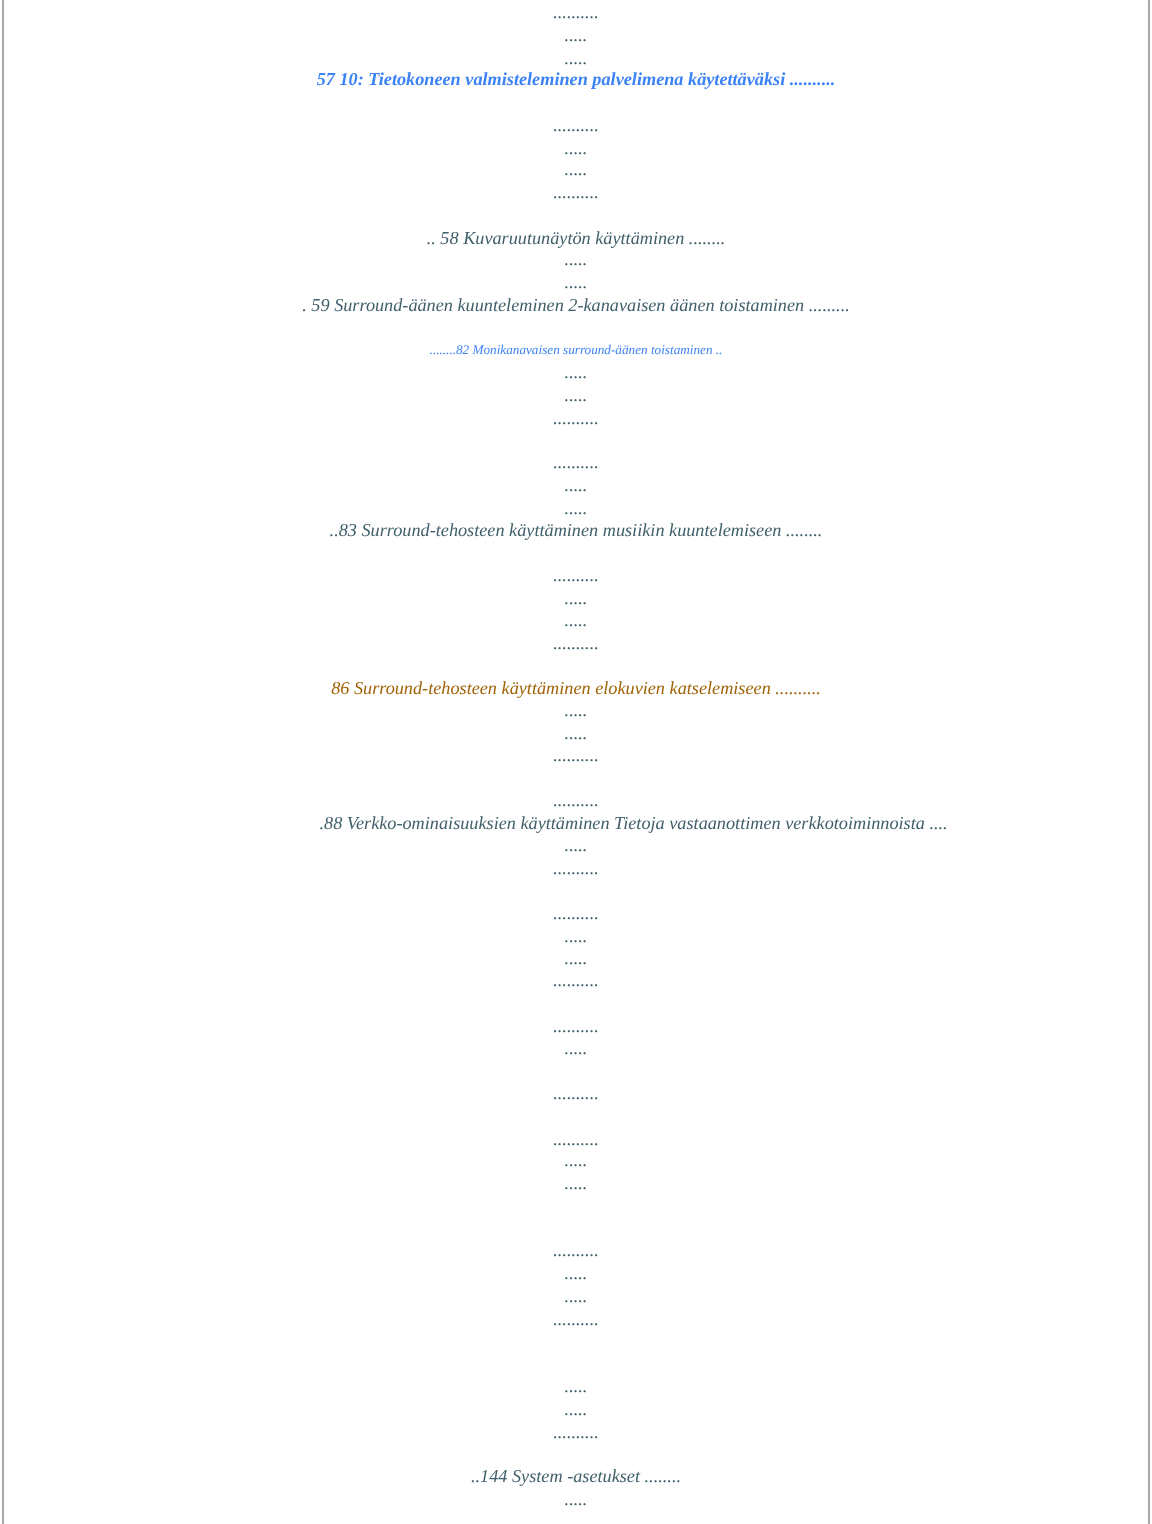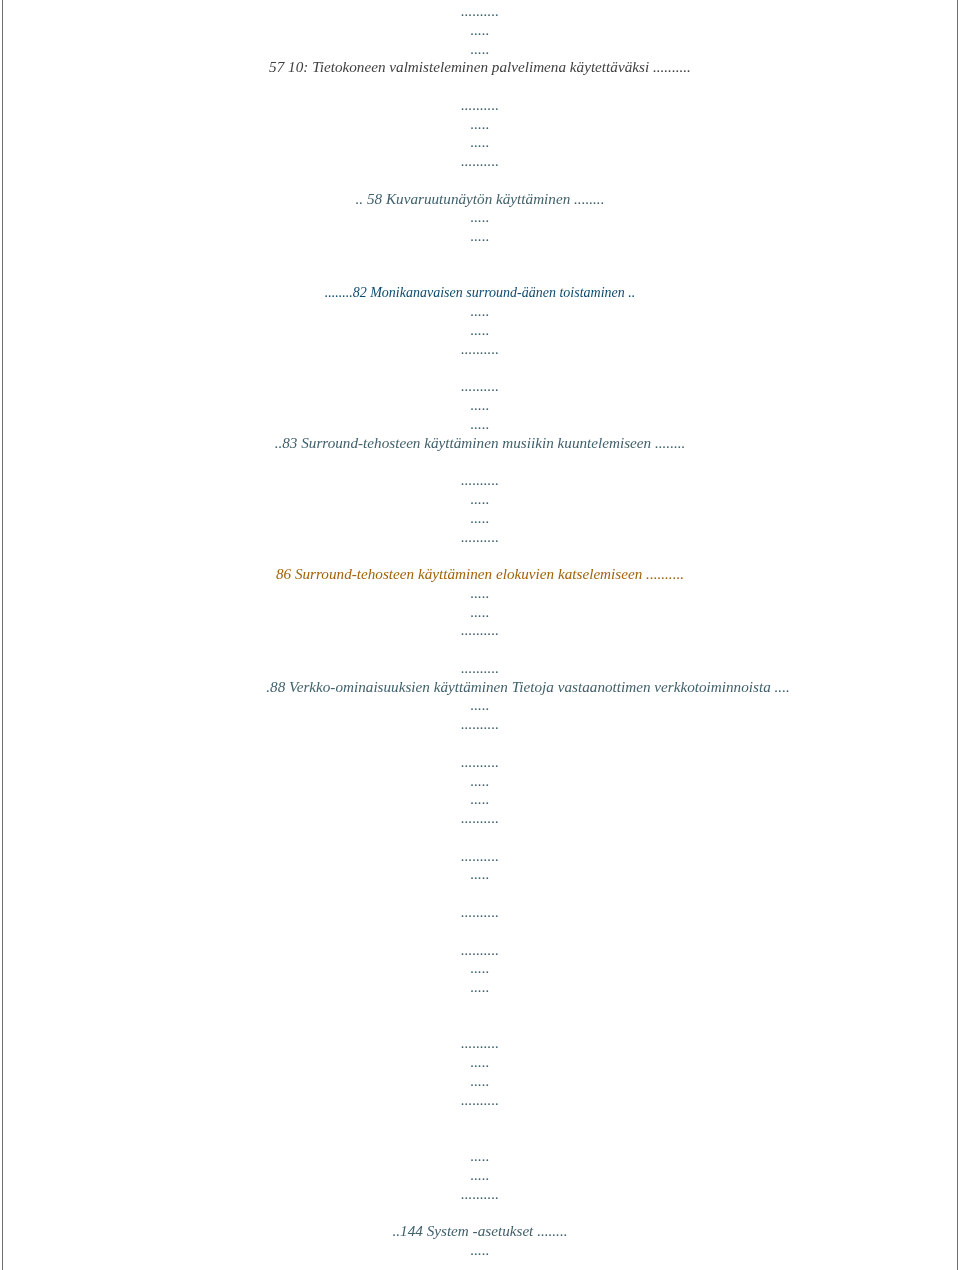--- a/index.html
+++ b/index.html
@@ -47,29 +47,30 @@
 </style>
 </head>
 <body>
 
 <div id="page" style="background: rgb(255, 255, 255); width: 960px; height: 1270px;">
   <div class="page-rule left" style="background: rgb(110, 110, 110);"></div>
   <div class="page-rule right" style="background: rgb(110, 110, 110);"></div>
 <div class="toc-row leader" style="top: 3px; color: rgb(63, 95, 106); font-size: 15.2px;">..........</div>
     <div class="toc-row leader" style="top: 21.77px; color: rgb(63, 95, 106); font-size: 15.2px;">.....</div>
     <div class="toc-row leader" style="top: 40.54px; color: rgb(63, 95, 106); font-size: 15.2px;">.....</div>
-    <div class="toc-row entry" style="top: 59.31px; color: #404040; font-size: 15.2px;">57 10: Tietokoneen valmisteleminen palvelimena käytettäväksi ..........</div>
+    <div class="toc-row entry" style="top: 59.31px; color: #3b82f6; font-size: 15.2px; font-weight: bold;">57 10: Tietokoneen valmisteleminen palvelimena käytettäväksi ..........</div>
     <div class="toc-row leader" style="top: 96.85px; color: rgb(63, 95, 106); font-size: 15.2px;">..........</div>
     <div class="toc-row leader" style="top: 115.62px; color: rgb(63, 95, 106); font-size: 15.2px;">.....</div>
     <div class="toc-row leader" style="top: 134.39px; color: rgb(63, 95, 106); font-size: 15.2px;">.....</div>
     <div class="toc-row leader" style="top: 153.16px; color: rgb(63, 95, 106); font-size: 15.2px;">..........</div>
     <div class="toc-row entry" style="top: 190.7px; color: rgb(63, 95, 106); font-size: 15.2px;">.. 58 Kuvaruutunäytön käyttäminen ........</div>
     <div class="toc-row leader" style="top: 209.47px; color: rgb(63, 95, 106); font-size: 15.2px;">.....</div>
     <div class="toc-row leader" style="top: 228.24px; color: rgb(63, 95, 106); font-size: 15.2px;">.....</div>
-    <div class="toc-row entry" style="top: 284.55px; color: #0c4a6e; font-size: 14px;">........82 Monikanavaisen surround-äänen toistaminen ..</div>
+    <div class="toc-row entry" style="top: 247.01px; color: rgb(63, 95, 106); font-size: 15.2px;">. 59 Surround-äänen kuunteleminen 2-kanavaisen äänen toistaminen .........</div>
+    <div class="toc-row entry" style="top: 284.55px; color: #3b82f6; font-size: 11px;">........82 Monikanavaisen surround-äänen toistaminen ..</div>
     <div class="toc-row leader" style="top: 303.32px; color: rgb(63, 95, 106); font-size: 15.2px;">.....</div>
     <div class="toc-row leader" style="top: 322.09px; color: rgb(63, 95, 106); font-size: 15.2px;">.....</div>
     <div class="toc-row leader" style="top: 340.86px; color: rgb(63, 95, 106); font-size: 15.2px;">..........</div>
     <div class="toc-row leader" style="top: 378.4px; color: rgb(63, 95, 106); font-size: 15.2px;">..........</div>
     <div class="toc-row leader" style="top: 397.17px; color: rgb(63, 95, 106); font-size: 15.2px;">.....</div>
     <div class="toc-row leader" style="top: 415.94px; color: rgb(63, 95, 106); font-size: 15.2px;">.....</div>
     <div class="toc-row entry" style="top: 434.71px; color: rgb(63, 95, 106); font-size: 15.2px; text-align: center;">..83 Surround-tehosteen käyttäminen musiikin kuuntelemiseen ........</div>
     <div class="toc-row leader" style="top: 472.25px; color: rgb(63, 95, 106); font-size: 15.2px;">..........</div>
     <div class="toc-row leader" style="top: 491.02px; color: rgb(63, 95, 106); font-size: 15.2px;">.....</div>
     <div class="toc-row leader" style="top: 509.79px; color: rgb(63, 95, 106); font-size: 15.2px;">.....</div>

